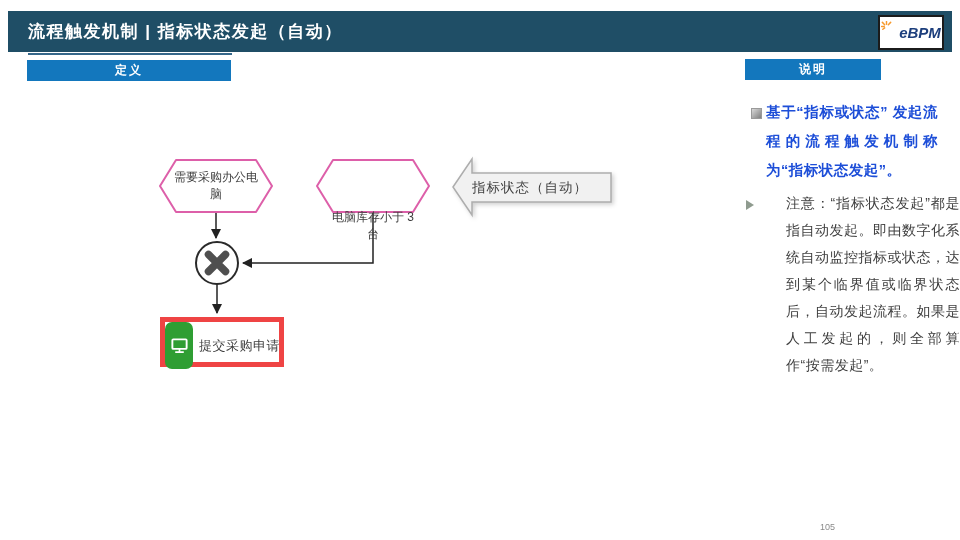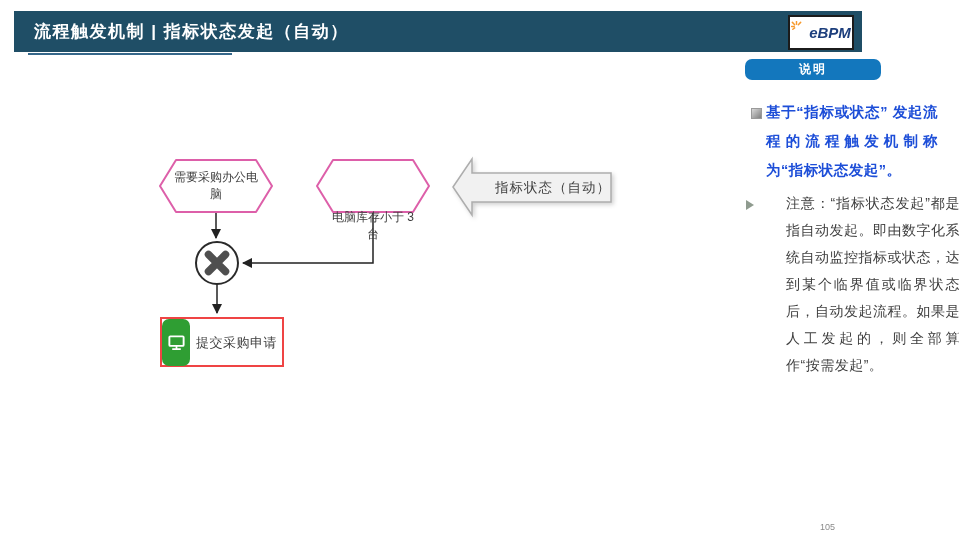--- a/index.html
+++ b/index.html
@@ -3,21 +3,21 @@
 <meta charset="utf-8">
 <style>
   html,body{margin:0;padding:0;background:#e9e9e9;}
   .slide{
     position:relative;width:960px;height:540px;background:#ffffff;
     font-family:"Liberation Sans","DejaVu Sans",sans-serif;
     overflow:hidden;margin:0 auto;
   }
   
   .header{
-    position:absolute;left:14px;top:11px;width:848px;height:41px;
+    position:absolute;left:8px;top:11px;width:944px;height:41px;
     background:var(--header-bg);
   }
   .page-title{
     position:absolute;left:20px;top:0;height:41px;line-height:41px;
     color:#ffffff;font-size:17px;font-weight:bold;letter-spacing:1.5px;
     white-space:nowrap;
   }
   .logo{
     position:absolute;right:8px;top:4px;width:62px;height:31px;
     background:#ffffff;border:2px solid #1b1b1b;
@@ -33,45 +33,45 @@
     position:absolute;left:28px;top:53px;width:204px;height:2px;
     background:#35678A;
   }
   
   .tab-btn{
     position:absolute;height:21px;line-height:21px;background:var(--button-bg);
     color:#ffffff;font-size:12px;font-weight:bold;text-align:center;
     letter-spacing:2px;cursor:pointer;
   }
   .tab-define{left:27px;top:60px;width:204px;}
-  .tab-note{left:745px;top:59px;width:136px;border-radius:7px;}
+  .tab-note{left:745px;top:59px;width:136px;}
   
   .diagram-svg{position:absolute;left:0;top:0;width:960px;height:540px;}
   .hex{fill:#ffffff;stroke:var(--hex-stroke);stroke-width:2;stroke-linejoin:round;}
   .callout-shape{
     fill:var(--callout-fill);stroke:var(--callout-stroke);stroke-width:1.5;
     filter:drop-shadow(2px 2px 2px rgba(0,0,0,0.18));
   }
   .conn{stroke:var(--line-color);stroke-width:1.5;fill:none;}
   .gateway-circle{fill:#ffffff;stroke:#2a2a2a;stroke-width:2;}
   .gateway-x{stroke:#4F4F4F;stroke-width:7.5;stroke-linecap:round;fill:none;}
   .shape-label{
     position:absolute;display:flex;align-items:center;justify-content:center;
     text-align:center;color:var(--text-color);font-size:12px;line-height:17px;
   }
   .hex1-label{left:170px;top:165px;width:92px;height:42px;}
   .hex2-label{left:327px;top:165px;width:92px;height:42px;margin-top:40px;}
   .callout-label{
     position:absolute;left:472px;top:173px;width:139px;height:30px;
-    line-height:30px;text-align:right;color:#3F3F3F;font-size:13.5px;
+    line-height:30px;text-align:left;color:#3F3F3F;font-size:13.5px;
     letter-spacing:1px;
   }
   .task-box{
     position:absolute;left:160px;top:317px;width:124px;height:50px;
-    background:#ffffff;border:2px solid #ef4444;box-sizing:border-box;
+    background:#ffffff;border:5px solid #ef4444;box-sizing:border-box;
   }
   .task-tab{
     position:absolute;left:0px;top:0px;width:28px;height:47px;
     background:var(--task-green);border-radius:7px;
     display:flex;align-items:center;justify-content:center;
   }
   .task-label{
     position:absolute;left:34px;top:0;height:48px;line-height:48px;
     color:var(--text-color);font-size:13px;white-space:nowrap;letter-spacing:0.5px;
   }
@@ -110,20 +110,21 @@
     <div class="page-title">流程触发机制 | 指标状态发起（自动）</div>
     <div class="logo">
       <svg class="logo-burst" width="11" height="11" viewBox="0 0 12 12">
         <path d="M6,0.5 L6,3.5 M1.5,1.5 L4,4 M0.5,6 L3.5,6 M10.5,1.5 L8,4 M2,9 L4,7.5" stroke="#F79A2D" stroke-width="1.6" stroke-linecap="round" fill="none"></path>
       </svg>
       <span class="logo-text">eBPM</span>
     </div>
   </div>
   <div class="header-underline"></div>
 
+  <div class="tab-btn tab-define">定义</div>
   <div class="tab-btn tab-note">说明</div>
 
   <svg class="diagram-svg" viewBox="0 0 960 540">
     <defs>
       <marker id="arrow" viewBox="0 0 10 10" refX="9" refY="5" markerWidth="7" markerHeight="7" orient="auto-start-reverse">
         <path d="M0,0 L10,5 L0,10 z" fill="#222222"></path>
       </marker>
     </defs>
 
     <line class="conn" x1="216" y1="213" x2="216" y2="238" marker-end="url(#arrow)"></line>

